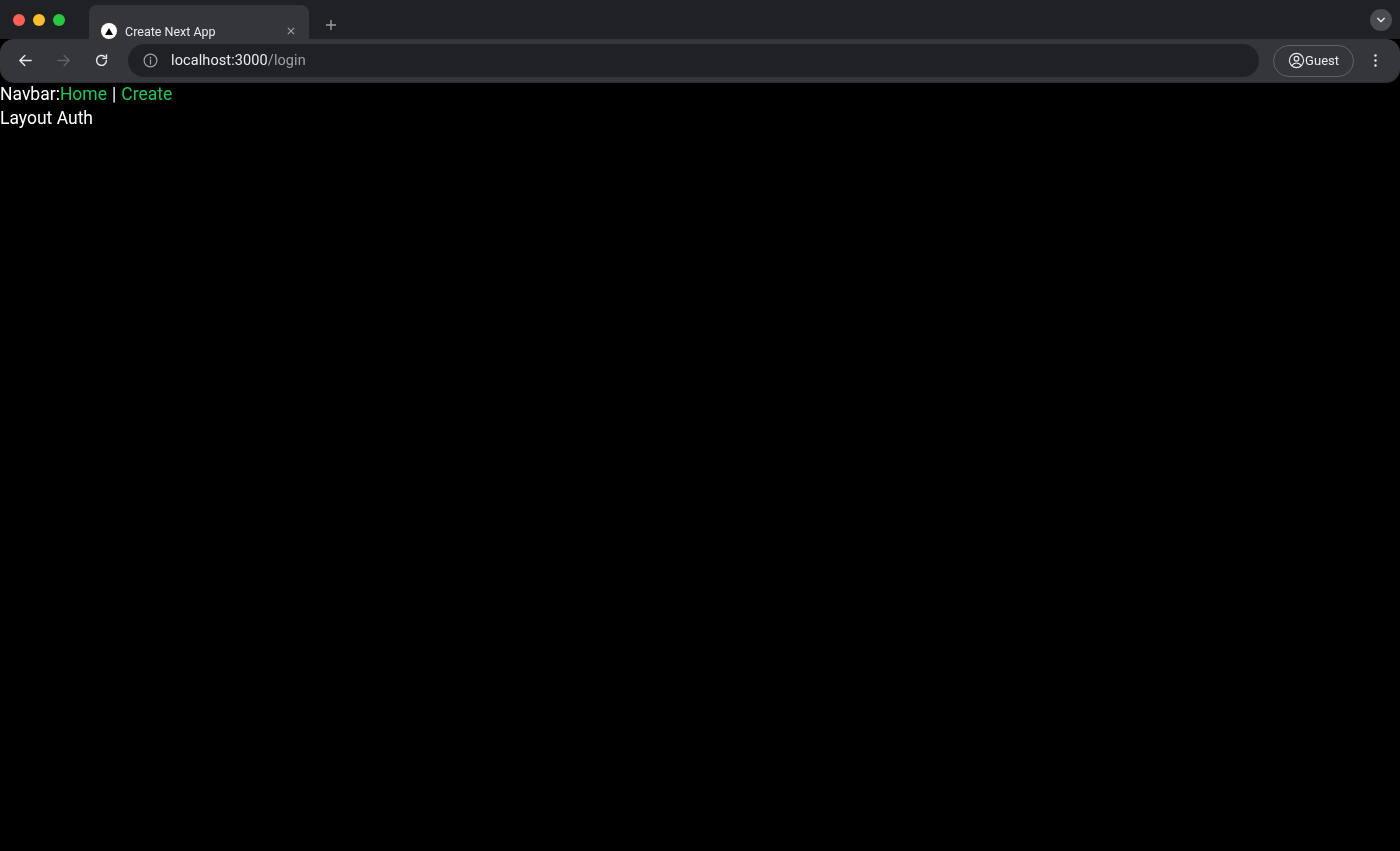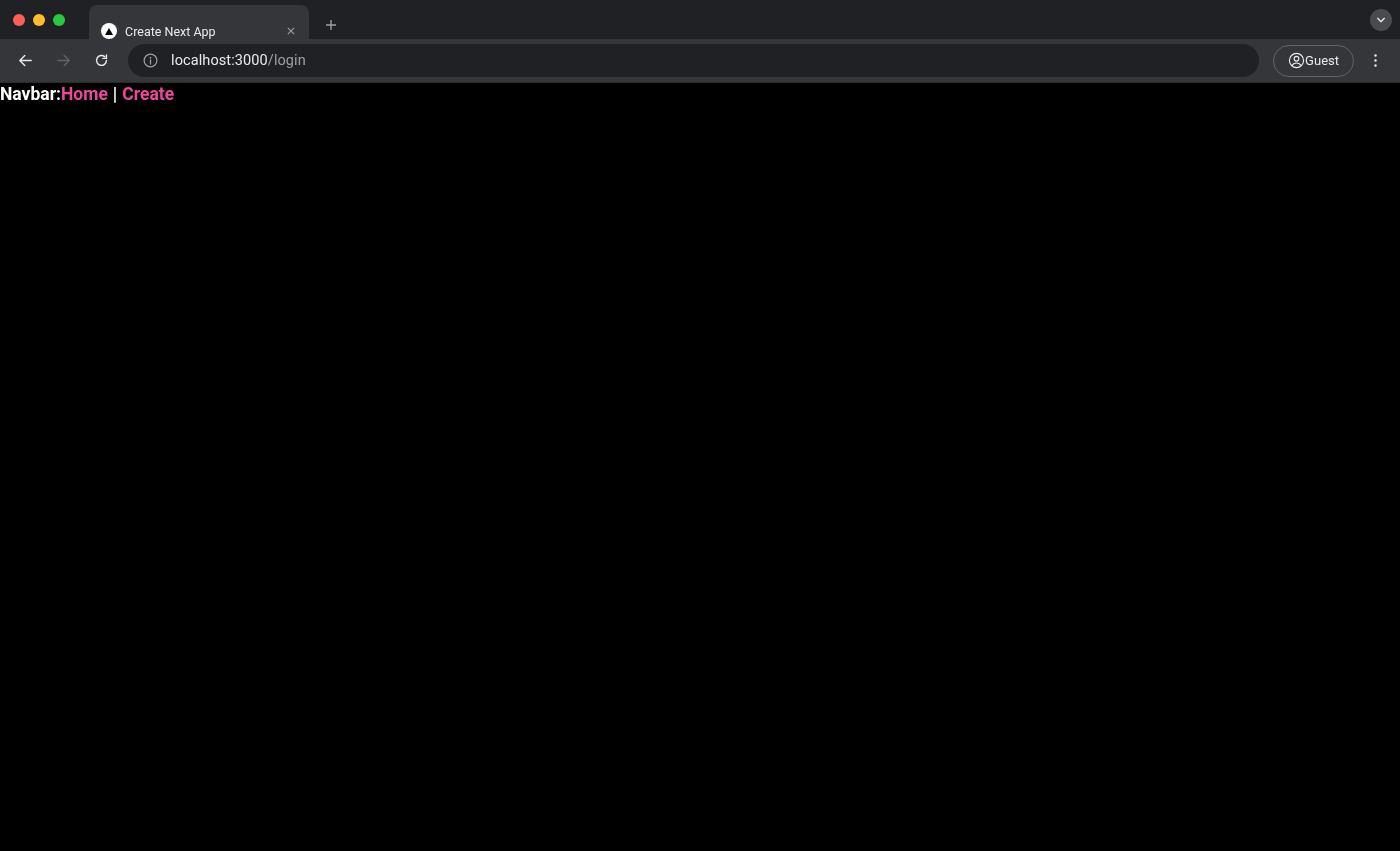--- a/index.html
+++ b/index.html
@@ -144,20 +144,21 @@
 
     
     .toolbar {
       height: 44px;
       background: #35363a;
       display: flex;
       align-items: center;
       padding: 0 8px;
       gap: 4px;
       border-bottom: 1px solid #2a2b2e;
+      border-radius: 14px;
     }
 
     .nav-btn {
       width: 34px;
       height: 34px;
       display: flex;
       align-items: center;
       justify-content: center;
       border-radius: 50%;
       cursor: pointer;
@@ -241,31 +242,30 @@
       height: 17px;
     }
 
     
     .page-content {
       background: #000000;
       color: #ffffff;
       padding: 0;
       font-size: 17.5px;
       line-height: 1.35;
-      font-weight: bold;
     }
 
     .navbar-line {
       display: flex;
       align-items: center;
     }
 
     .navbar-line .link {
       text-decoration: none;
-      color: #ec4899;
+      color: #22c55e;
       cursor: pointer;
     }
 
     .sep {
       padding: 0 5px;
     }
   </style>
 </head>
 <body>
 
@@ -350,13 +350,14 @@
   </div>
 </div>
 
 <div class="page-content">
   <div class="navbar-line">
     <span>Navbar:</span>
       <a class="link">Home</a>
       <span class="sep"> | </span>
       <a class="link">Create</a>
   </div>
+  <div>Layout Auth</div>
 </div>
 
 </body></html>

